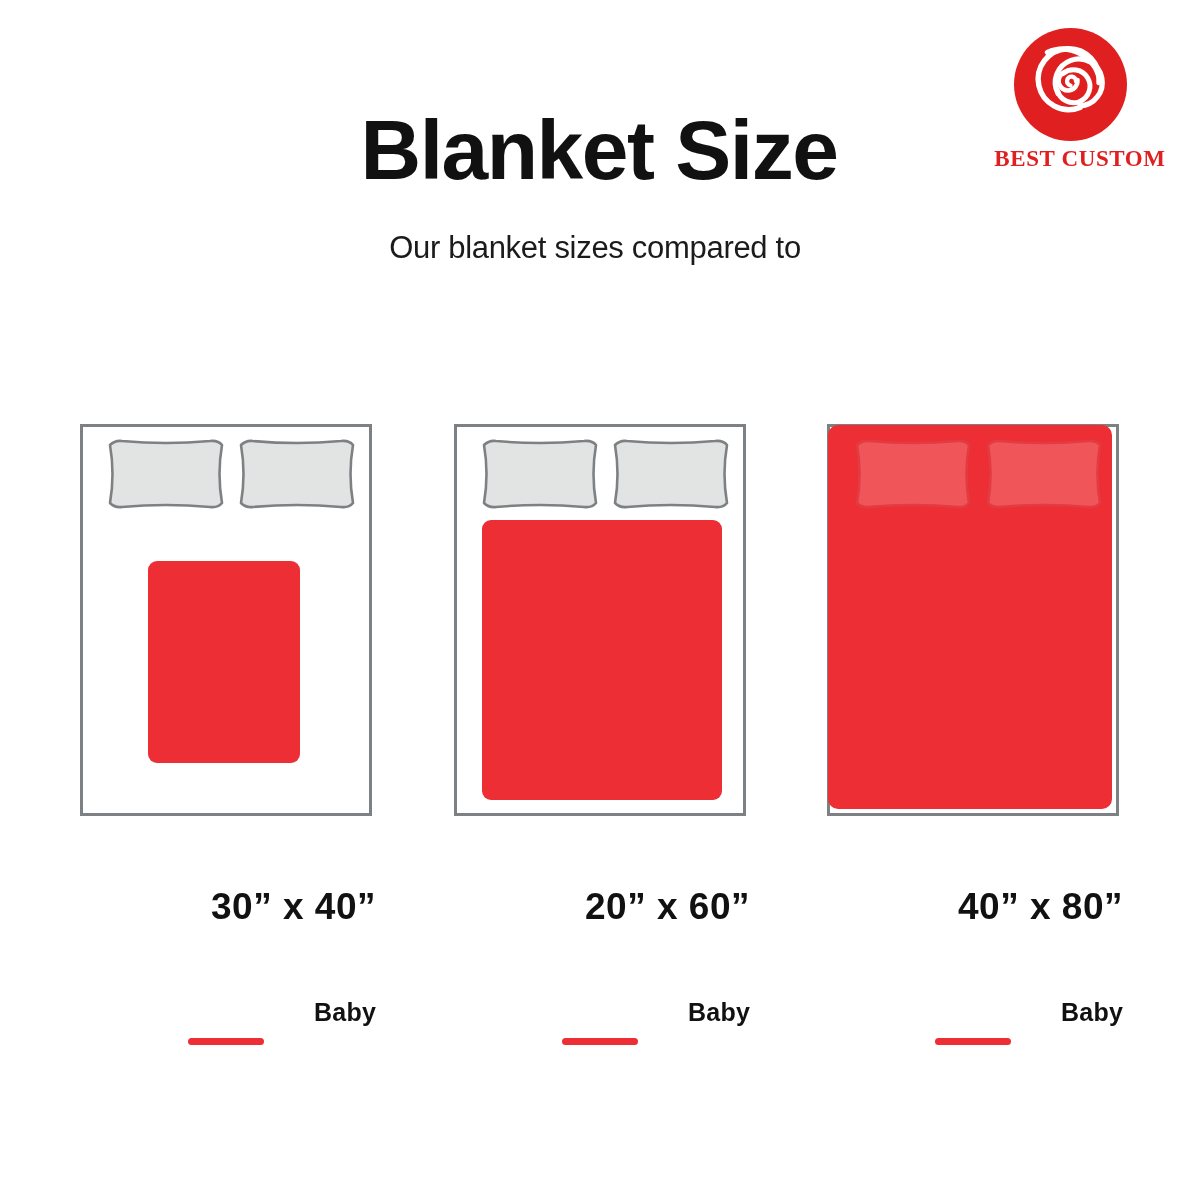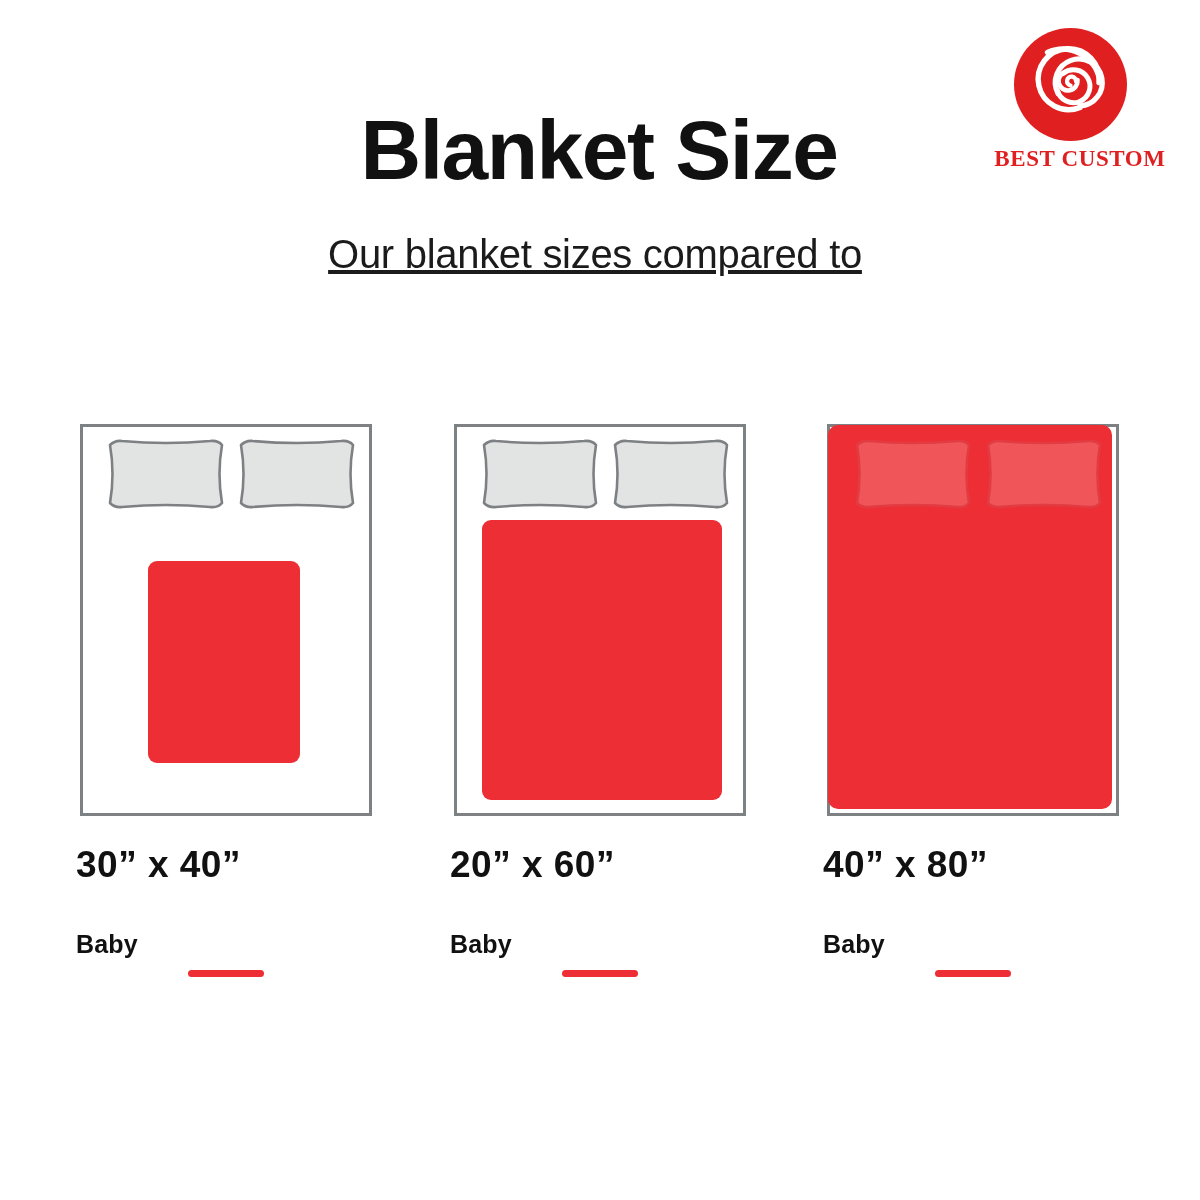--- a/index.html
+++ b/index.html
@@ -30,22 +30,22 @@
   .title{
     position:absolute; left:0; top:108px; width:1200px;
     text-align:center;
     font-size:84px; font-weight:bold; letter-spacing:-1.5px;
     color:#111111; line-height:1;
     transform:translateX(-1px);
   }
   .subtitle{
     position:absolute; left:0; top:228px; width:1190px;
     text-align:center;
-    font-size:40px; font-weight:400; line-height:1.32;
-    color:#1b1b1b; letter-spacing:-.3px;text-decoration:underline;
+    font-size:31px; font-weight:400; line-height:1.32;
+    color:#1b1b1b; letter-spacing:-.3px;
   }
 
   
   .bed{ position:absolute; top:424px; width:292px; height:392px; }
   .bed.b1{ left:80px; }
   .bed.b2{ left:454px; }
   .bed.b3{ left:827px; }
 
   .mattress{
     position:absolute; inset:0;
@@ -69,31 +69,31 @@
   
   .blanket.queen{ left:1px;   top:1px;   width:284px; height:384px; border-radius:10px; }
 
   .queen-pillow{
     position:absolute; width:124px; height:76px;
   }
   .queen-pillow.left{  left:24px;  top:12px; }
   .queen-pillow.right{ left:155px; top:12px; }
 
   
-  .caption{ position:absolute; top:846px; width:300px; text-align:left; }
+  .caption{ position:absolute; top:888px; width:300px; text-align:right; }
   .caption.c1{ left:76px; }
   .caption.c2{ left:450px; }
   .caption.c3{ left:823px; }
 
   .dim{
     font-size:37px; font-weight:bold; color:#111111;
     letter-spacing:.5px; line-height:1;
   }
   .name{
-    margin-top:49px;
+    margin-top:75px;
     font-size:25px; font-weight:bold; color:#111111;
     letter-spacing:.2px; line-height:1;
   }
   .rule{
     margin:13px auto 0;
     width:76px; height:7px; border-radius:4px; background:#ED2E35;
   }
 </style>
 </head>
 <body>

